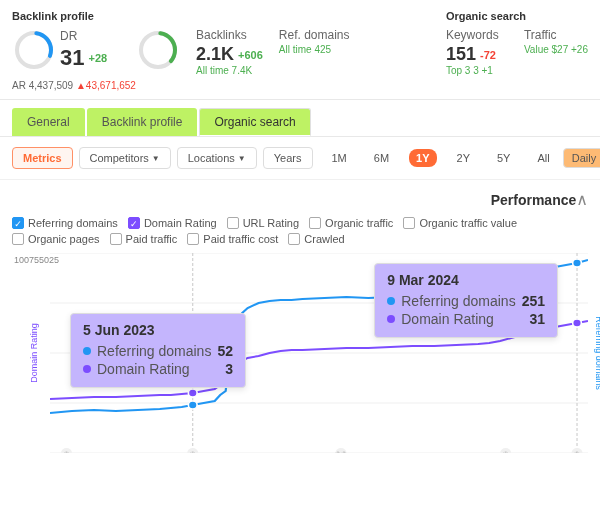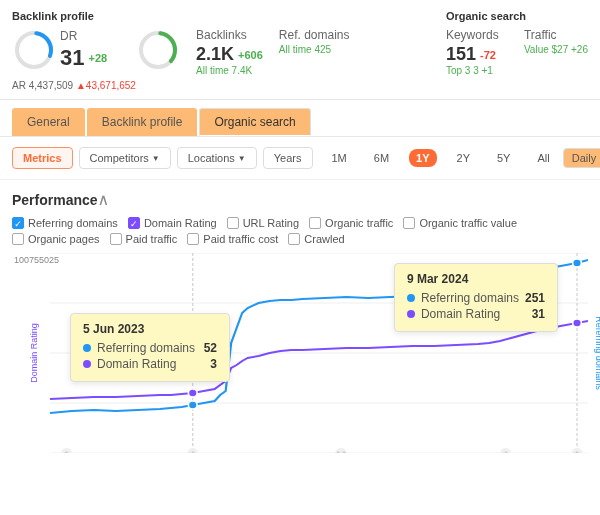--- a/index.html
+++ b/index.html
@@ -107,21 +107,21 @@
       border-bottom: 1px solid #e8e8e8;
     }
     .nav-tab {
       padding: 6px 14px;
       font-size: 12px;
       color: #555;
       cursor: pointer;
       border: 1px solid transparent;
       border-radius: 3px 3px 0 0;
       margin-right: 2px;
-      background: #fdba74;
+      background: #bef264;
     }
     .nav-tab.active {
       border-color: #e0e0e0;
       border-bottom-color: #fff;
       color: #333;
       font-weight: 500;
     }
 
     
     .filter-bar {
@@ -189,21 +189,21 @@
       cursor: pointer;
     }
 
     
     .performance-section {
       padding: 10px 12px 4px;
     }
     .perf-header {
       display: flex;
       align-items: center;
-      justify-content: flex-start;
+      justify-content: flex-end;
       margin-bottom: 8px;
     }
     .perf-title {
       font-size: 14px;
       font-weight: bold;
       color: #333;
     }
     .perf-toggle {
       font-size: 16px;
       color: #888;
@@ -250,25 +250,25 @@
       line-height: 12px;
     }
     .chart-svg {
       width: 100%;
       height: 100%;
     }
 
     
     .tooltip {
       position: absolute;
-      background: #fef9c3;
+      background: #c4b5fd;
       border: 1px solid #ddd;
       border-radius: 4px;
       padding: 8px 12px;
-      font-size: 12px;
+      font-size: 14px;
       box-shadow: 0 2px 6px rgba(0,0,0,0.1);
       min-width: 160px;
     }
     .tooltip-date {
       font-weight: bold;
       margin-bottom: 5px;
       color: #333;
     }
     .tooltip-row {
       display: flex;

